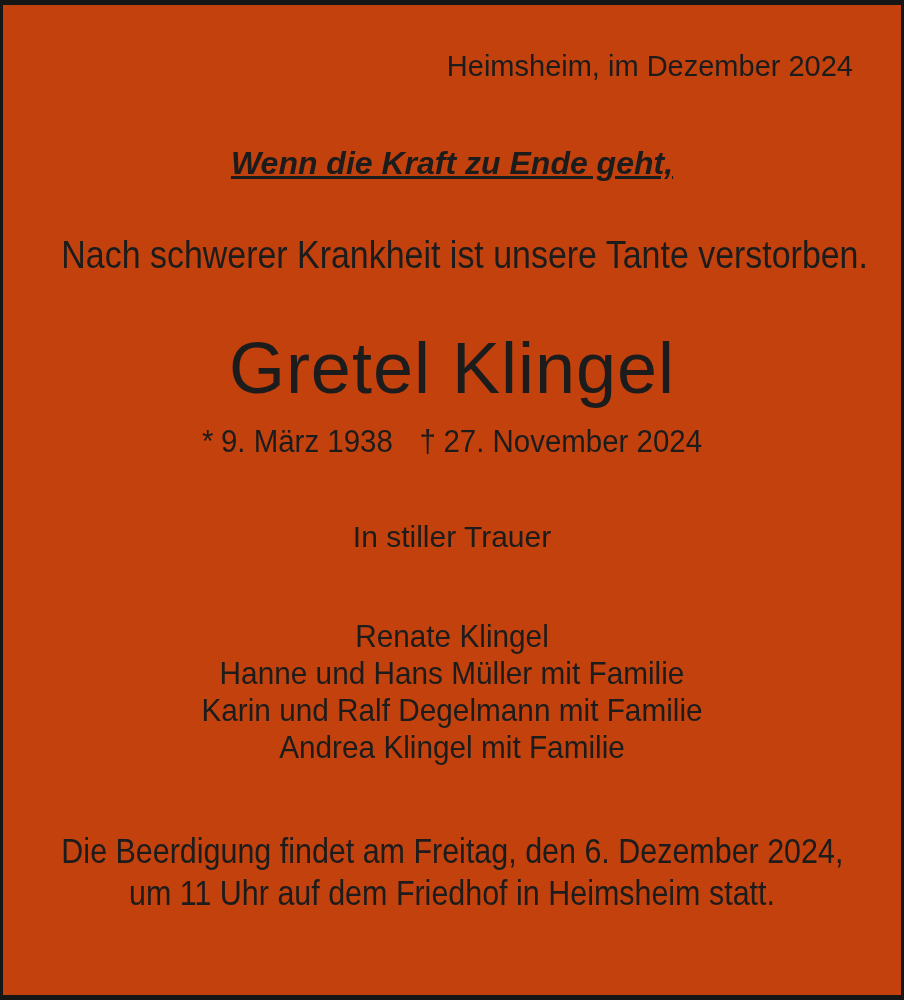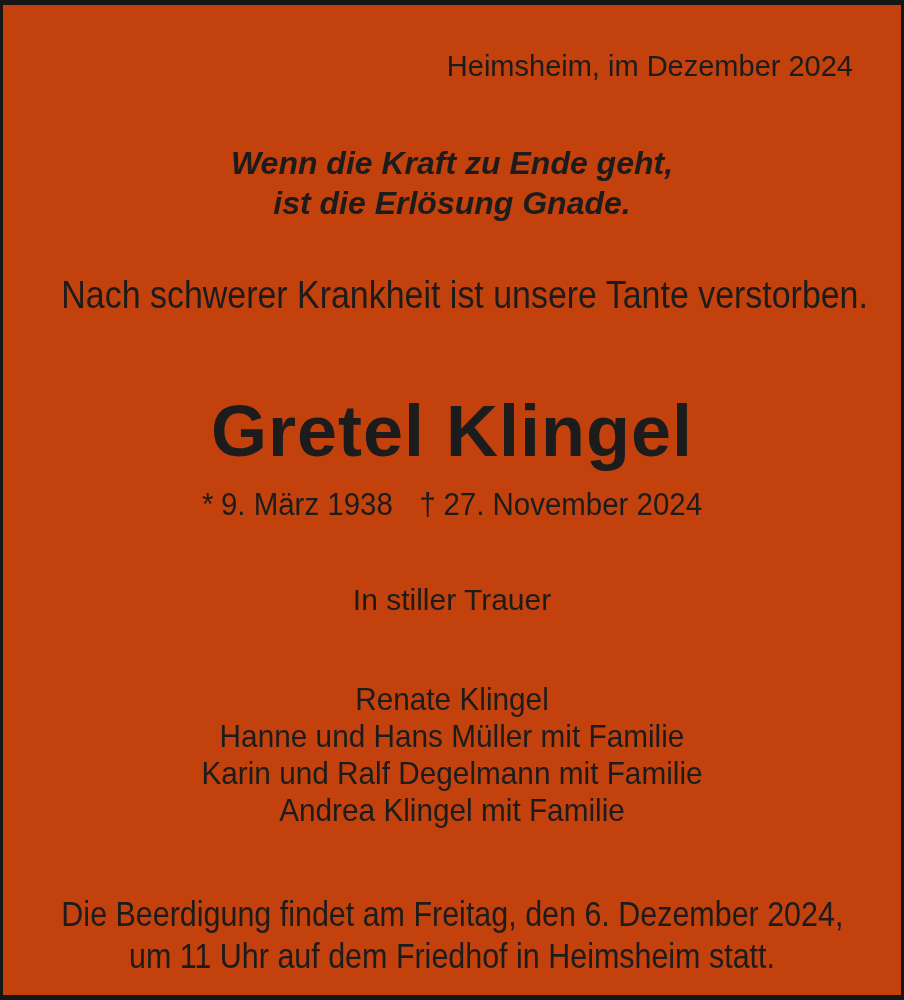--- a/index.html
+++ b/index.html
@@ -28,34 +28,35 @@
     font-size: 29px;
     line-height: 34px;
   }
   .epigraph {
     margin-top: 60px;
     text-align: center;
     font-style: italic;
     font-weight: 600;
     font-size: 32px;
     line-height: 40px;
+    text-decoration: underline;
   }
   .announcement {
     margin-top: 50px;
     text-align: center;
     font-size: 39px;
     line-height: 44px;
     transform: scaleX(0.87);
     transform-origin: 50% 50%;
     white-space: nowrap;
   }
   .name {
-    margin: 68px 0 0 0;
+    margin: 45px 0 0 0;
     text-align: center;
-    font-weight: 700;
+    font-weight: 400;
     font-size: 72px;
     line-height: 92px;
     letter-spacing: 1px;
   }
   .dates {
     margin-top: 8px;
     display: flex;
     justify-content: center;
     align-items: baseline;
     gap: 28px;
@@ -93,21 +94,20 @@
 </style>
 </head>
 <body>
 
 <div class="page">
 
   <div class="dateline">Heimsheim, im Dezember 2024</div>
 
   <div class="epigraph">
     <div>Wenn die Kraft zu Ende geht,</div>
-    <div>ist die Erlösung Gnade.</div>
   </div>
 
   <div class="announcement">Nach schwerer Krankheit ist unsere Tante verstorben.</div>
 
   <h1 class="name">Gretel Klingel</h1>
 
   <div class="dates">
     <span>
       <span class="sym">*</span><span>9. März 1938</span>
     </span>

